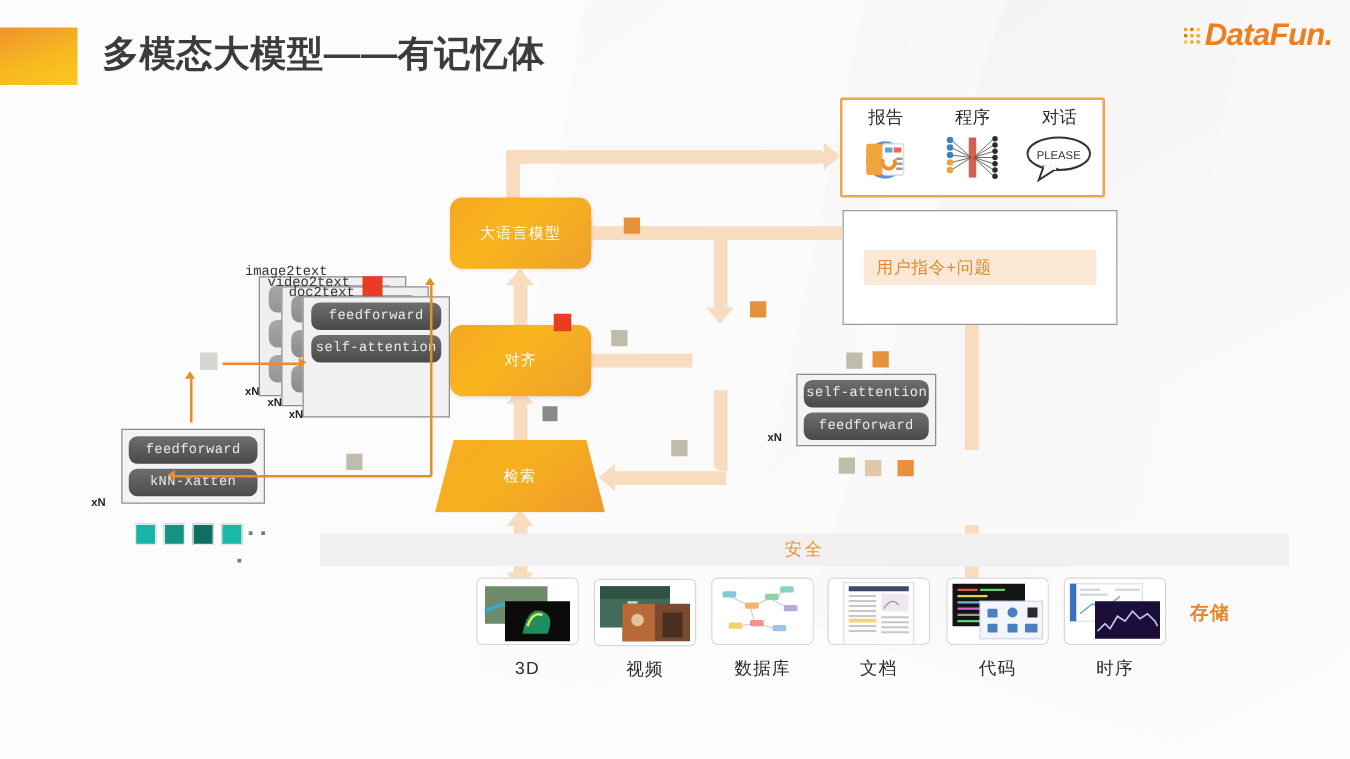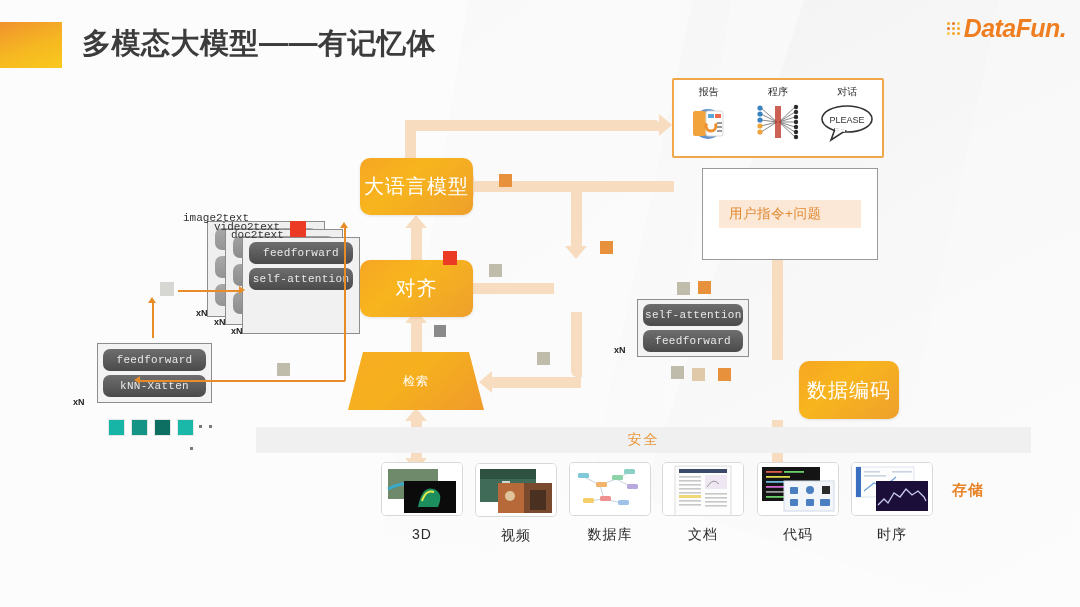--- a/index.html
+++ b/index.html
@@ -34,34 +34,34 @@
   .df-text{font-size:25px;font-weight:bold;font-style:italic;color:#ef7e20;letter-spacing:-.6px;}
   .logo-dc{position:relative;display:flex;align-items:flex-end;}
   .dc-cn{position:absolute;right:2px;top:-12px;font-size:8px;color:#58595b;letter-spacing:0px;}
   .dc-a{font-size:22px;font-weight:bold;color:#f08a1d;letter-spacing:-.7px;}
   .dc-b{font-size:22px;font-weight:bold;color:#58595b;letter-spacing:-.7px;}
 
   
   .obox{position:absolute;border-radius:10px;
     background:linear-gradient(140deg,#f6a623 0%,#f8b51d 40%,#eea02c 100%);
     color:#fff;display:flex;align-items:center;justify-content:center;
-    font-size:20px;letter-spacing:1px;
+    font-size:12px;letter-spacing:1px;
     box-shadow:0 1px 3px rgba(0,0,0,.10);}
 
   .trapz{position:absolute;display:flex;align-items:center;justify-content:center;
     color:#fff;font-size:12px;letter-spacing:1px;
     background:linear-gradient(140deg,#f7ad22 0%,#f6b01e 45%,#ef9a2b 100%);
     clip-path:polygon(11% 0,89% 0,100% 100%,0 100%);}
 
   
   .outpanel{position:absolute;border:2px solid #f0a64a;background:#fff;border-radius:2px;
     display:flex;}
   .outcell{flex:1;display:flex;flex-direction:column;align-items:center;justify-content:flex-start;
     padding-top:5px;gap:3px;}
-  .outcell .cap{font-size:10px;color:#2b2b2b;}
+  .outcell .cap{font-size:14px;color:#2b2b2b;}
 
   
   .inpanel{position:absolute;border:1px solid #9a9a9a;background:#fff;
     display:flex;flex-direction:column;justify-content:center;gap:10px;padding:12px 16px;box-sizing:border-box;}
   .inrow{background:#fbe8d6;color:#e08a33;font-size:13.5px;padding:5px 10px;letter-spacing:.5px;}
 
   
   .dcard{position:absolute;border:1px solid #8d8d8d;background:#f3f3f3;box-sizing:border-box;
     display:flex;flex-direction:column;justify-content:center;gap:4px;padding:5px;}
   .dpill{background:linear-gradient(180deg,#6e6e6e,#4a4a4a);color:#e9e9e9;border-radius:7px;
@@ -181,21 +181,21 @@
       <div class="cap">对话</div>
       <svg width="56" height="40" viewBox="0 0 56 40">
         <ellipse cx="28" cy="17" rx="25" ry="13" fill="#fff" stroke="#333" stroke-width="1.6"></ellipse>
         <path d="M16 27 L12 38 L26 29 Z" fill="#fff" stroke="#333" stroke-width="1.6"></path>
         <path d="M16 27 L26 29" stroke="#fff" stroke-width="2"></path>
         <text x="28" y="21" font-size="9" text-anchor="middle" fill="#333" font-family="Liberation Sans, sans-serif">PLEASE</text>
       </svg>
     </div>
   </div>
 
-  <div class="inpanel" style="left:702px;top:168px;width:176px;height:92px;">
+  <div class="inpanel" style="left:674px;top:168px;width:220px;height:92px;">
     <div class="inrow">用户指令+问题</div>
   </div>
 
   <div class="ar" style="left:405px;top:120px;width:11px;height:45px;"></div>
   <div class="ar" style="left:405px;top:120px;width:255px;height:11px;border-radius:5px 5px 0 0;"></div>
   <div class="arh ar-right" style="left:659px;top:114px;"></div>
 
   <div class="ar" style="left:474px;top:181px;width:200px;height:11px;"></div>
   <div class="arh ar-left" style="left:461px;top:175px;"></div>
 
@@ -229,30 +229,27 @@
 
   <div class="obox" style="left:360px;top:260px;width:113px;height:57px;">
     <span>对齐</span>
   </div>
 
 
   <div class="trapz" style="left:348px;top:352px;width:136px;height:58px;">
     <span>检索</span>
   </div>
 
-  <div class="obox" style="left:799px;top:361px;width:100px;height:58px;">
-    <span>数据编码</span>
-  </div>
 
   <div class="stackcard" style="left:207px;top:221px;width:118px;height:96px;">
     <div class="dpill" style="margin:6px 7px;opacity:.55;">&nbsp;</div>
     <div class="dpill" style="margin:6px 7px;opacity:.55;">&nbsp;</div>
     <div class="dpill" style="margin:6px 7px;opacity:.55;">&nbsp;</div>
   </div>
-  <div class="stacklabel" style="left:183px;top:212px;">image2text</div>
+  <div class="stacklabel" style="left:196px;top:212px;">image2text</div>
   <div class="xn" style="left:196px;top:308px;">xN</div>
 
   <div class="stackcard" style="left:225px;top:229px;width:118px;height:96px;">
     <div class="dpill" style="margin:6px 7px;opacity:.6;">&nbsp;</div>
     <div class="dpill" style="margin:6px 7px;opacity:.6;">&nbsp;</div>
     <div class="dpill" style="margin:6px 7px;opacity:.6;">&nbsp;</div>
   </div>
   <div class="stacklabel" style="left:214px;top:221px;">video2text</div>
   <div class="xn" style="left:214px;top:317px;">xN</div>
 

